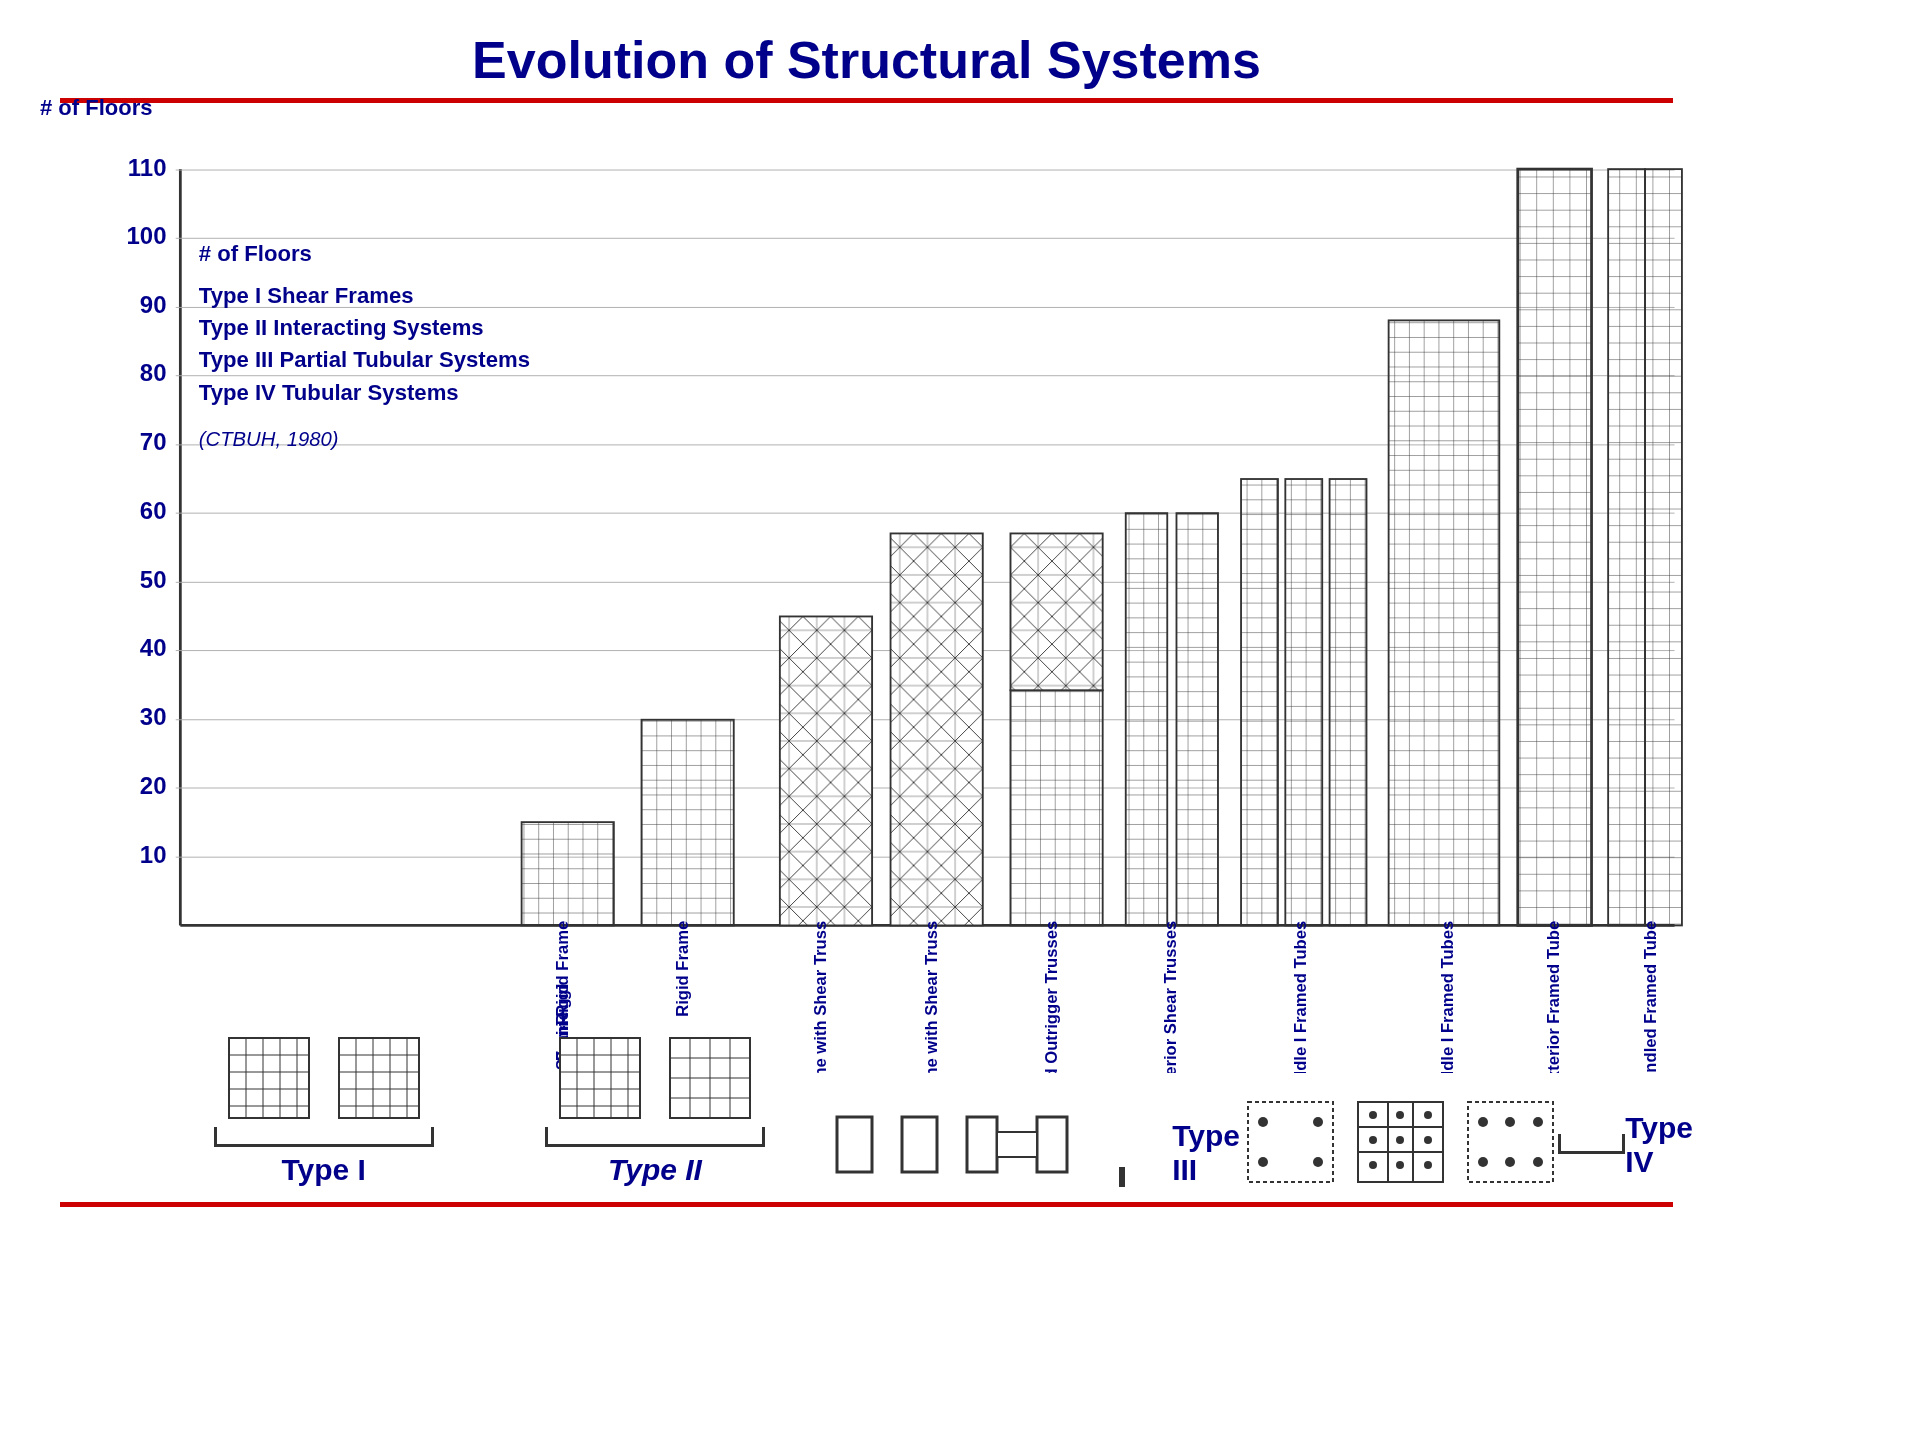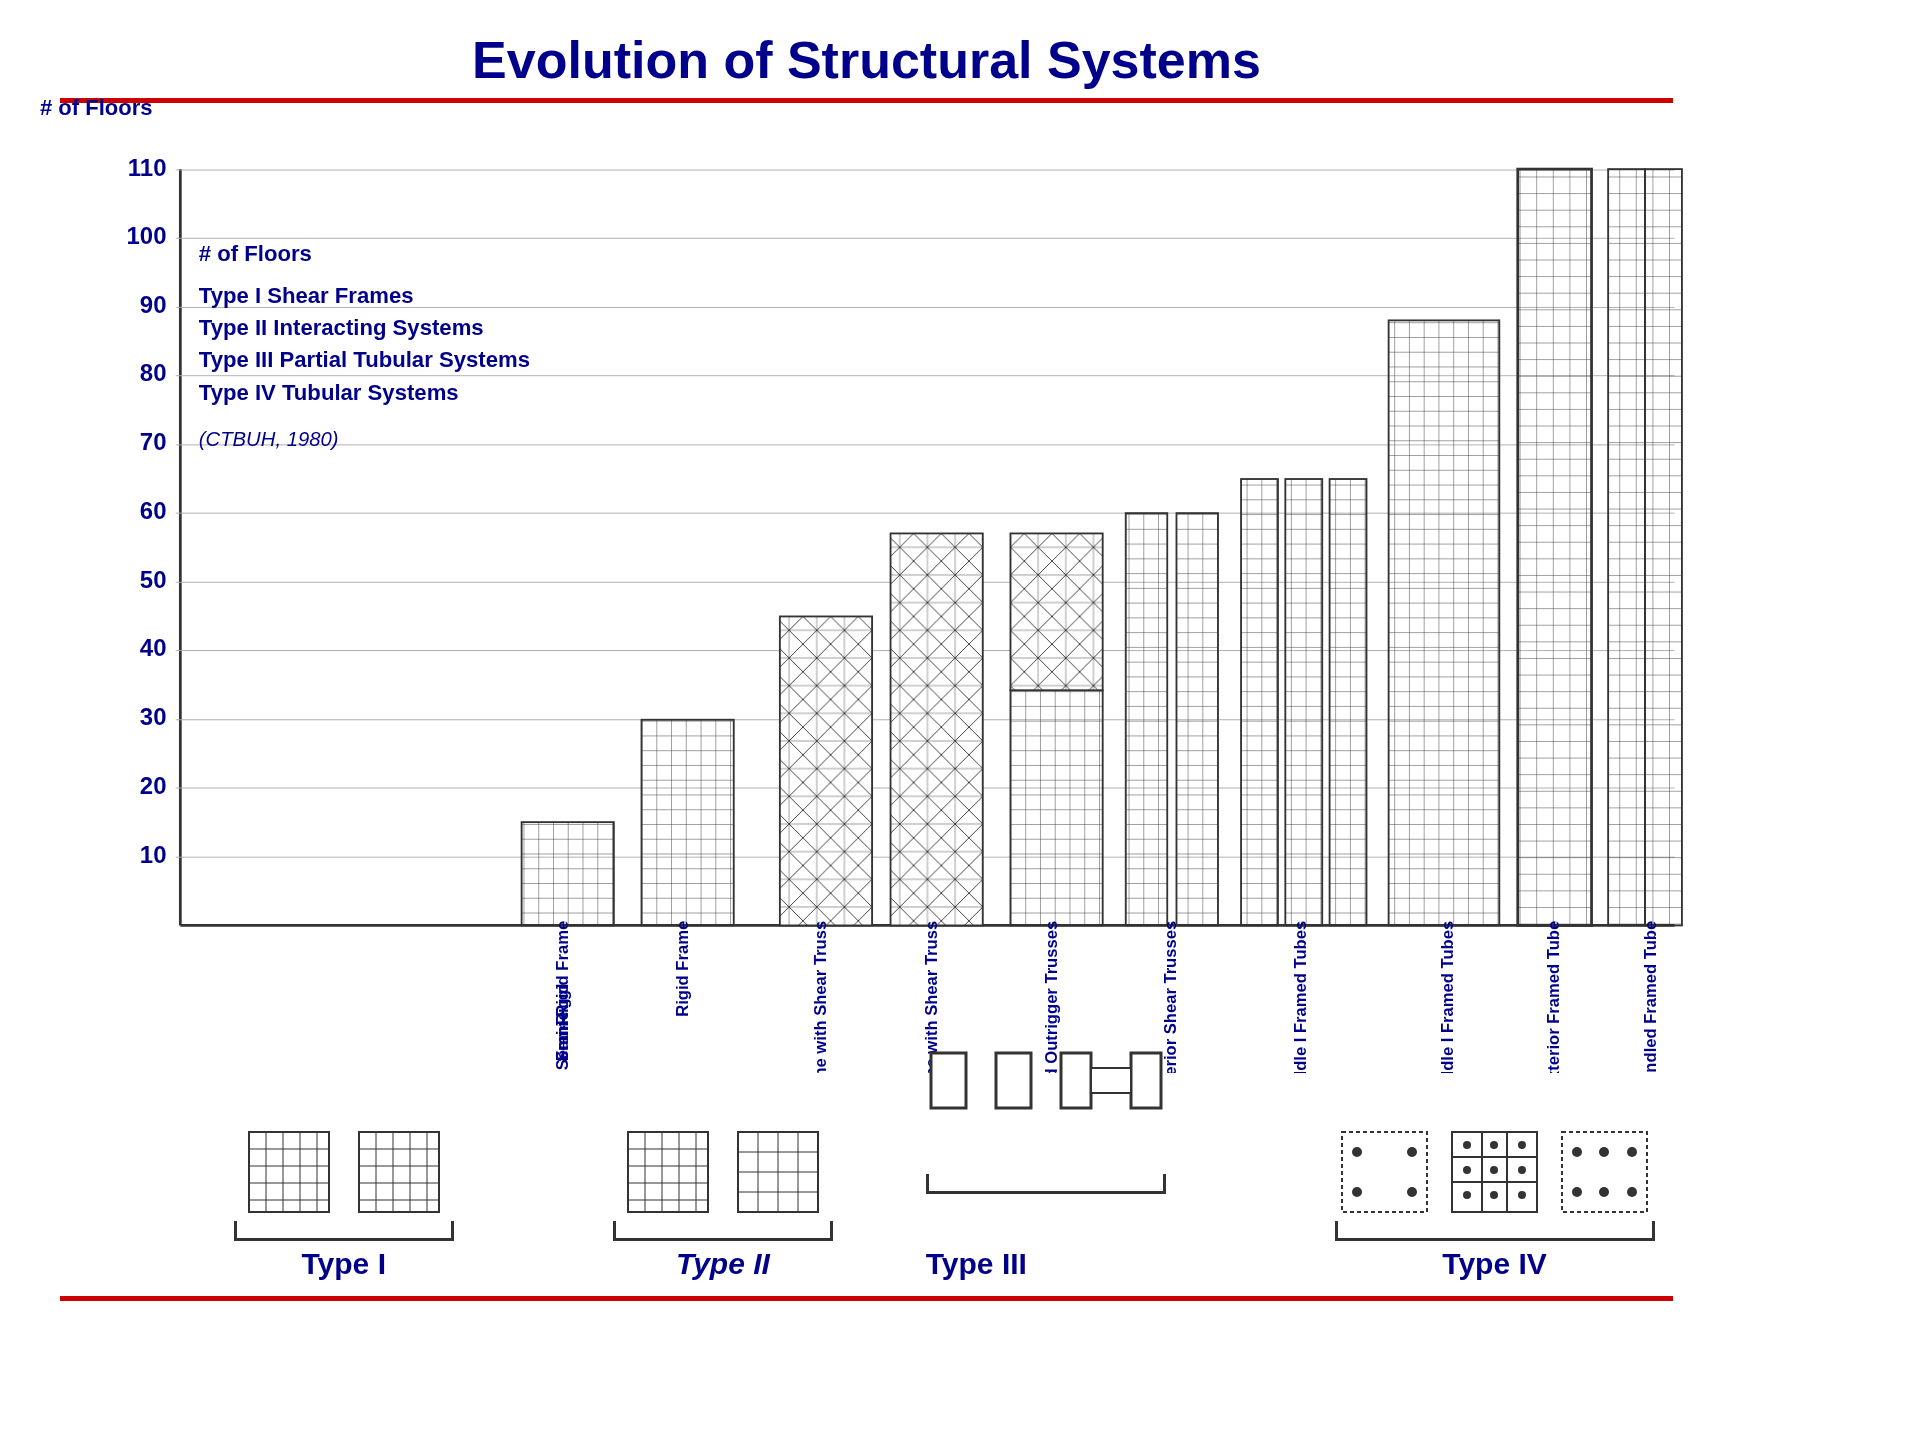--- a/index.html
+++ b/index.html
@@ -262,41 +262,41 @@
             <line x1="45" y1="5" x2="45" y2="85" stroke="#333" stroke-width="1"></line>
             <line x1="65" y1="5" x2="65" y2="85" stroke="#333" stroke-width="1"></line>
           </svg>
         </div>
         <div style="width:220px; height:20px; border-bottom:3px solid #333; border-left:3px solid #333; border-right:3px solid #333; margin-top:4px;"></div>
         <div style="color:#00008B; font-weight:bold; font-size:30px; margin-top:6px;font-style:italic;">Type II</div>
       </div>
 
       <div style="width:40px;"></div>
 
-      <div style="display:flex; flex-direction:column; align-items:flex-start; width:380px;gap:47px;">
+      <div style="display:flex; align-items:flex-end; width:380px;gap:47px;">
         <div style="display:flex; gap:20px; align-items:flex-end;">
 
           <svg width="110" height="90">
             <rect x="5" y="20" width="35" height="55" fill="white" stroke="#333" stroke-width="3"></rect>
             <rect x="70" y="20" width="35" height="55" fill="white" stroke="#333" stroke-width="3"></rect>
           </svg>
 
           <svg width="110" height="90">
             <rect x="5" y="20" width="30" height="55" fill="white" stroke="#333" stroke-width="3"></rect>
             <rect x="75" y="20" width="30" height="55" fill="white" stroke="#333" stroke-width="3"></rect>
             <rect x="35" y="35" width="40" height="25" fill="white" stroke="#333" stroke-width="2"></rect>
           </svg>
         </div>
         <div style="width:240px; height:20px; border-bottom:3px solid #333; border-left:3px solid #333; border-right:3px solid #333; margin-top:4px;"></div>
         <div style="color:#00008B; font-weight:bold; font-size:30px; margin-top:6px;">Type III</div>
       </div>
 
       <div style="width:40px;"></div>
 
-      <div style="display:flex; flex-direction:column; align-items:center; width:450px;">
+      <div style="display:flex; flex-direction:row; align-items:center; width:450px;">
         <div style="display:flex; gap:15px; align-items:flex-end;">
 
           <svg width="95" height="90">
             <rect x="5" y="5" width="85" height="80" fill="white" stroke="#333" stroke-width="2" stroke-dasharray="4,3"></rect>
             <circle cx="20" cy="25" r="5" fill="#333"></circle>
             <circle cx="75" cy="25" r="5" fill="#333"></circle>
             <circle cx="20" cy="65" r="5" fill="#333"></circle>
             <circle cx="75" cy="65" r="5" fill="#333"></circle>
           </svg>
 

